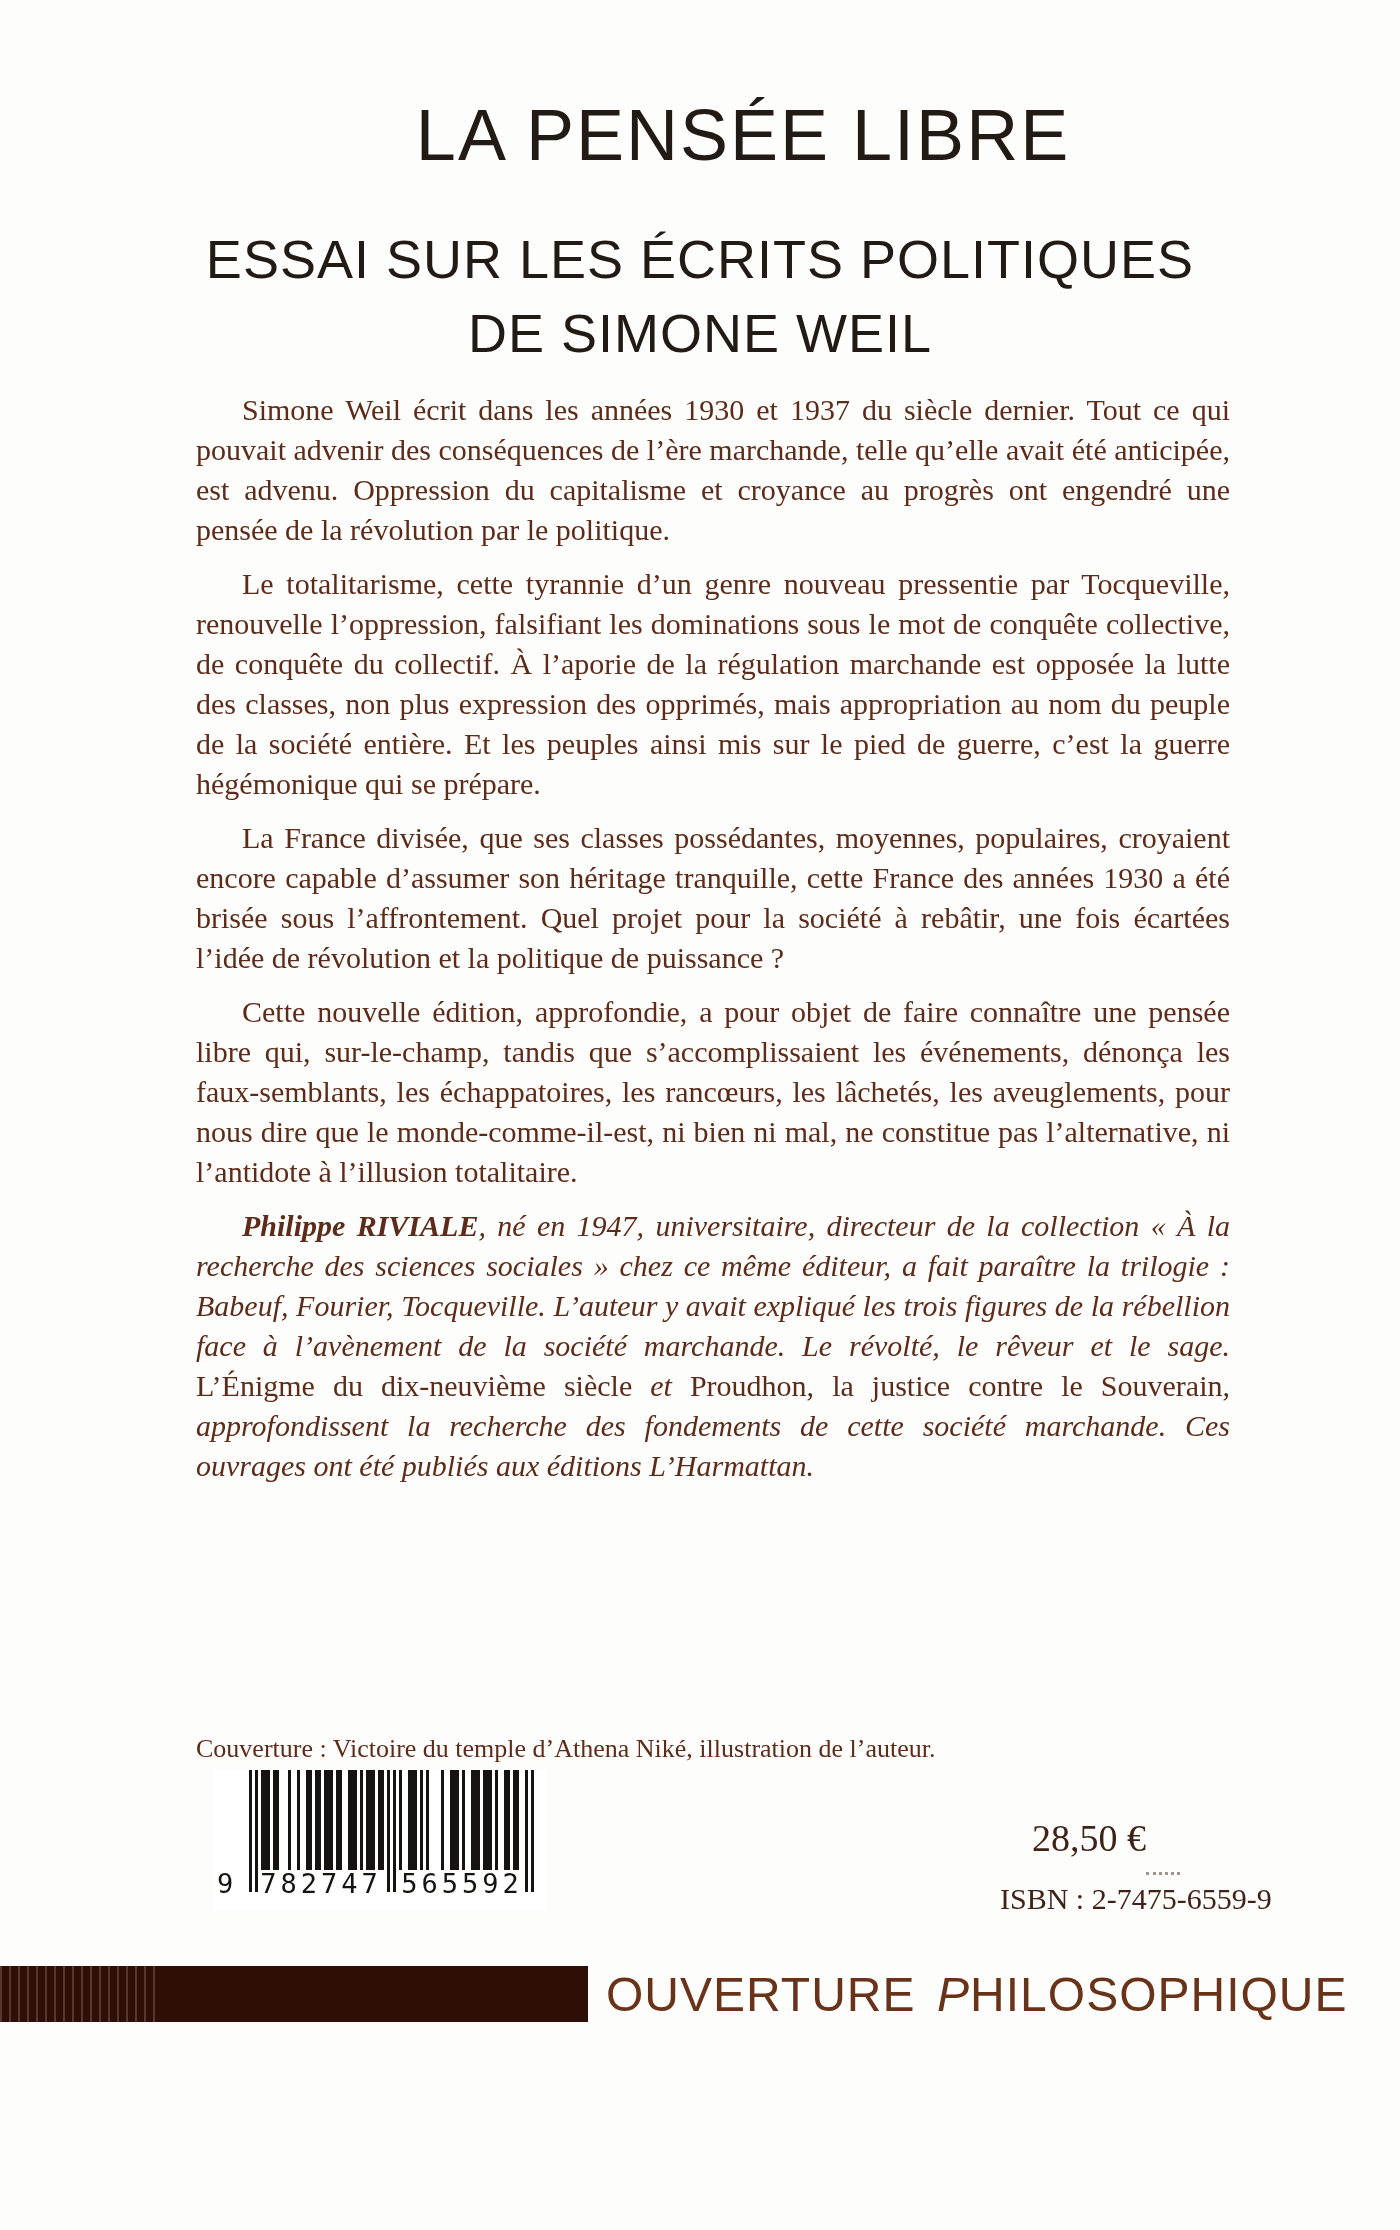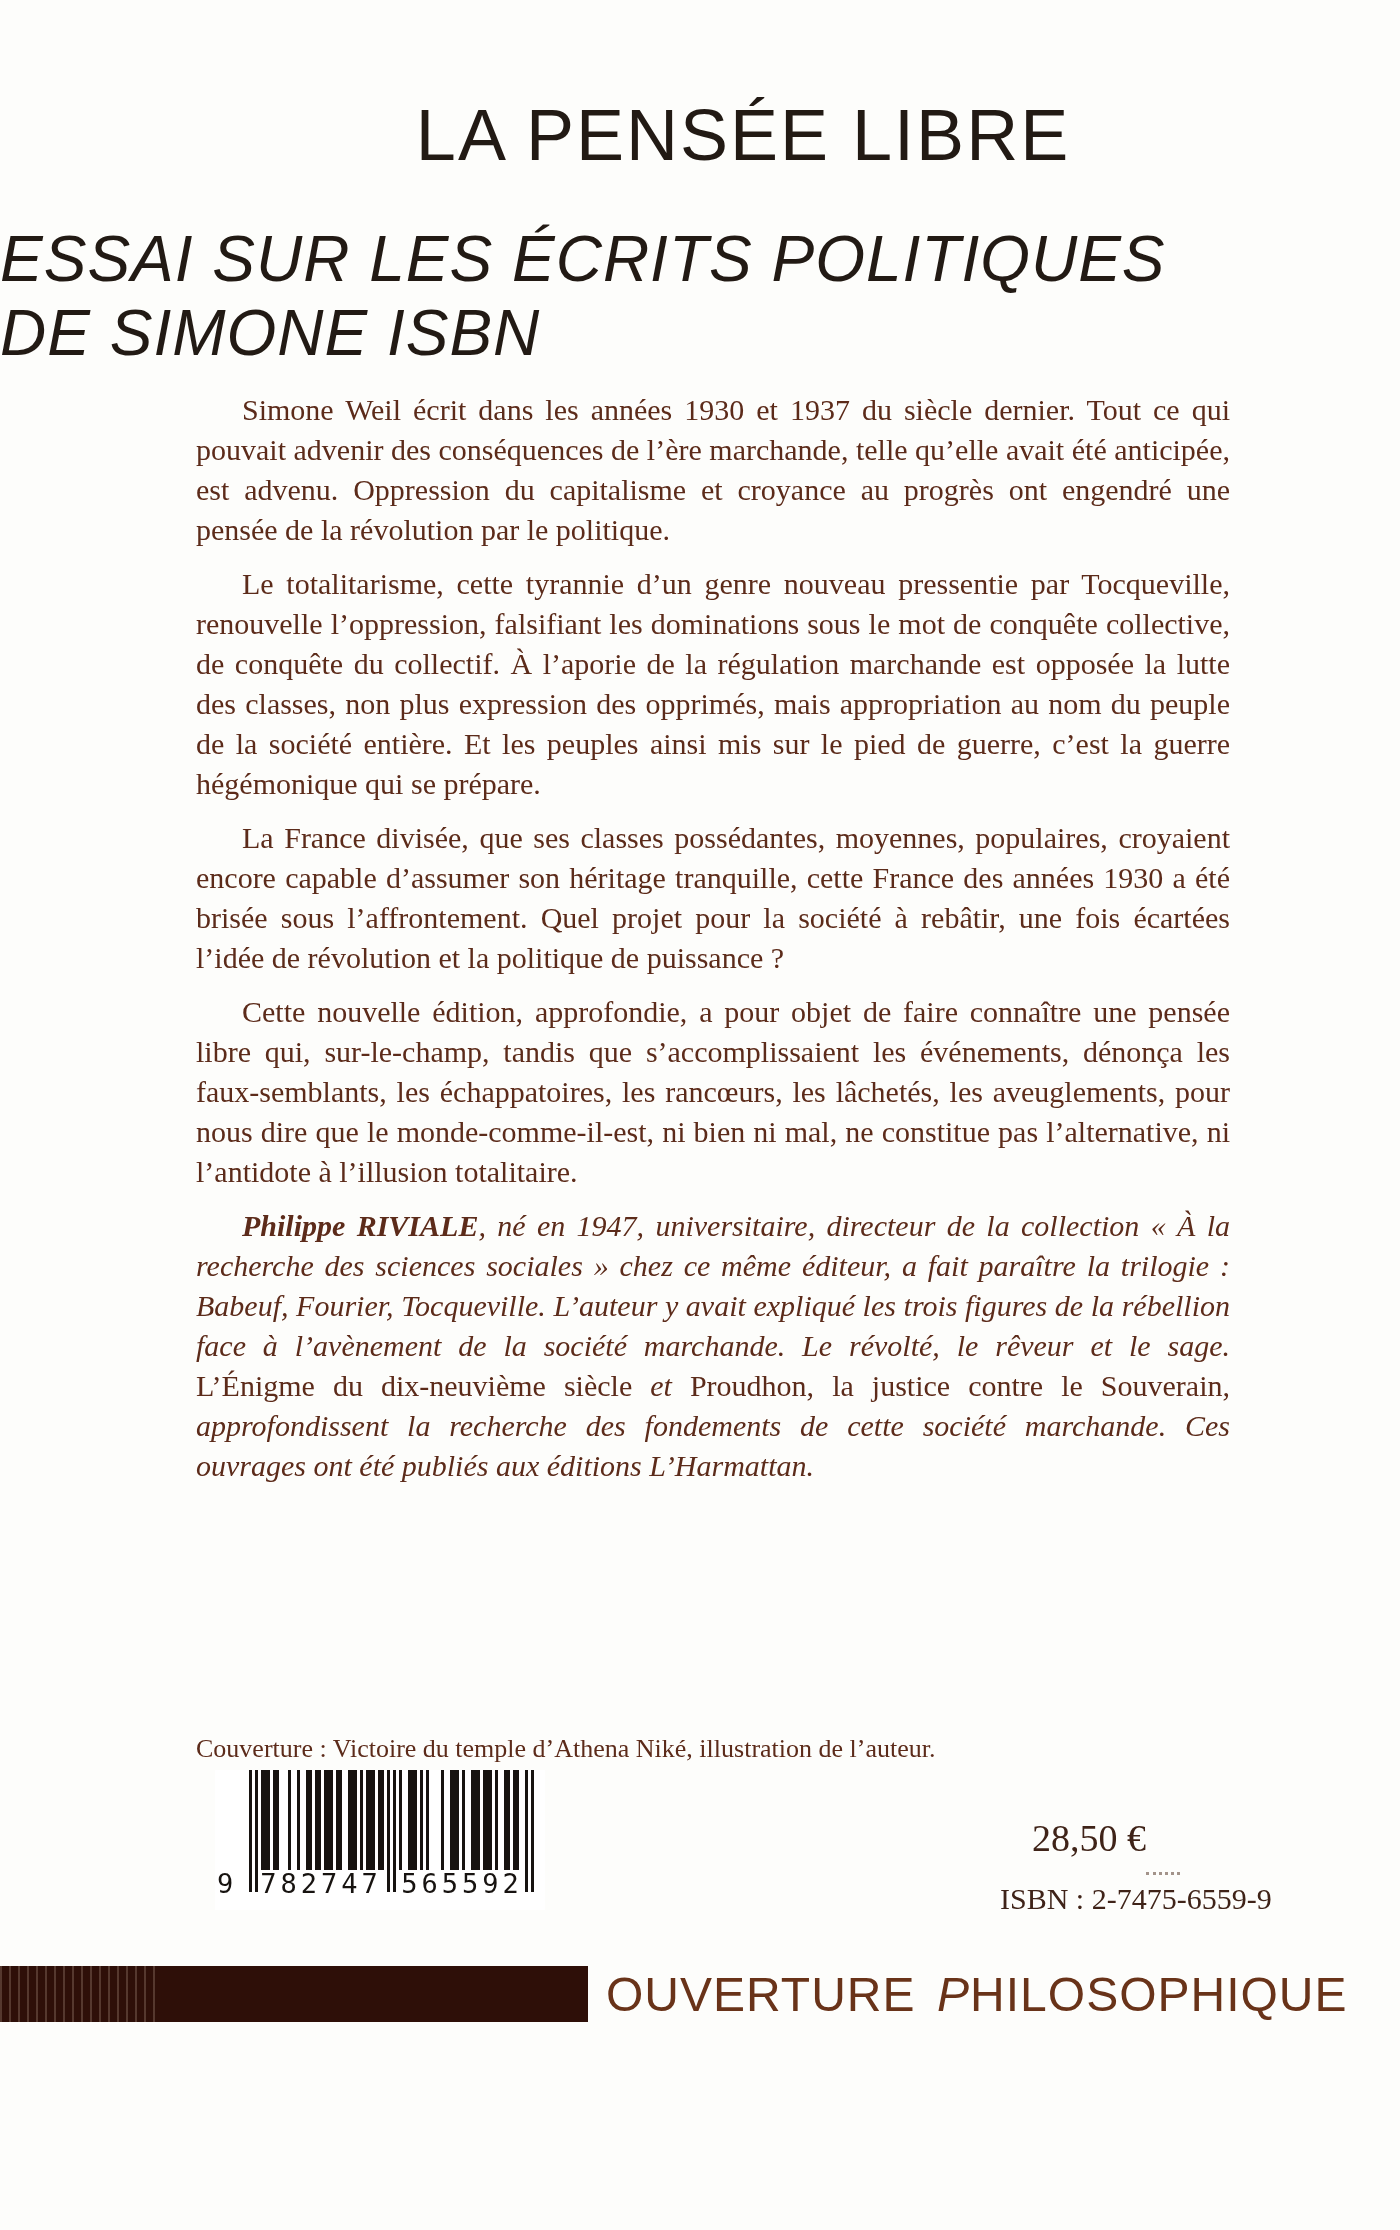--- a/index.html
+++ b/index.html
@@ -32,24 +32,23 @@
     letter-spacing: 2px;
     color: var(--title-text);
     line-height: 1.1;
     padding-left: 43px;
   }
   .subtitle {
     position: absolute;
     top: 222px;
     left: 0;
     width: 100%;
-    text-align: left;
+    text-align: center;
     font-family: "Liberation Sans", sans-serif;
-    font-style: italic;
-    font-size: 64px;
+    font-size: 54px;
     line-height: 74px;
     letter-spacing: 1px;
     color: var(--title-text);
   }
 
   
   .body-block {
     position: absolute;
     top: 390px;
     left: 196px;
@@ -173,21 +172,21 @@
 </style>
 </head>
 <body>
 
 <div class="page">
 
   <h1 class="title">LA PENSÉE LIBRE</h1>
 
   <div class="subtitle">
     <div>ESSAI SUR LES ÉCRITS POLITIQUES</div>
-    <div>DE SIMONE ISBN</div>
+    <div>DE SIMONE WEIL</div>
   </div>
 
   <div class="body-block">
     <p>Simone Weil écrit dans les années 1930 et 1937 du siècle dernier. Tout ce qui pouvait advenir des conséquences de l’ère marchande, telle qu’elle avait été anticipée, est advenu. Oppression du capitalisme et croyance au progrès ont engendré une pensée de la révolution par le politique.</p>
     <p>Le totalitarisme, cette tyrannie d’un genre nouveau pressentie par Tocqueville, renouvelle l’oppression, falsifiant les dominations sous le mot de conquête collective, de conquête du collectif. À l’aporie de la régulation marchande est opposée la lutte des classes, non plus expression des opprimés, mais appropriation au nom du peuple de la société entière. Et les peuples ainsi mis sur le pied de guerre, c’est la guerre hégémonique qui se prépare.</p>
     <p>La France divisée, que ses classes possédantes, moyennes, populaires, croyaient encore capable d’assumer son héritage tranquille, cette France des années 1930 a été brisée sous l’affrontement. Quel projet pour la société à rebâtir, une fois écartées l’idée de révolution et la politique de puissance ?</p>
     <p>Cette nouvelle édition, approfondie, a pour objet de faire connaître une pensée libre qui, sur-le-champ, tandis que s’accomplissaient les événements, dénonça les faux-semblants, les échappatoires, les rancœurs, les lâchetés, les aveuglements, pour nous dire que le monde-comme-il-est, ni bien ni mal, ne constitue pas l’alternative, ni l’antidote à l’illusion totalitaire.</p>
     <p class="bio"><span class="bi">Philippe RIVIALE</span><span>, né en 1947, universitaire, directeur de la collection « À la recherche des sciences sociales » chez ce même éditeur, a fait paraître la trilogie : Babeuf, Fourier, Tocqueville. L’auteur y avait expliqué les trois figures de la rébellion face à l’avènement de la société marchande. Le révolté, le rêveur et le sage. </span><span class="rom">L’Énigme du dix-neuvième siècle </span><span>et </span><span class="rom">Proudhon, la justice contre le Souverain, </span><span>approfondissent la recherche des fondements de cette société marchande. Ces ouvrages ont été publiés aux éditions L’Harmattan.</span></p>
   </div>
 

